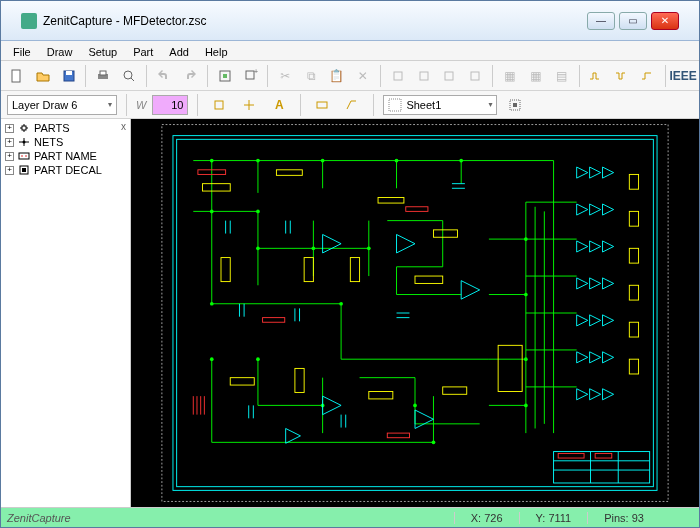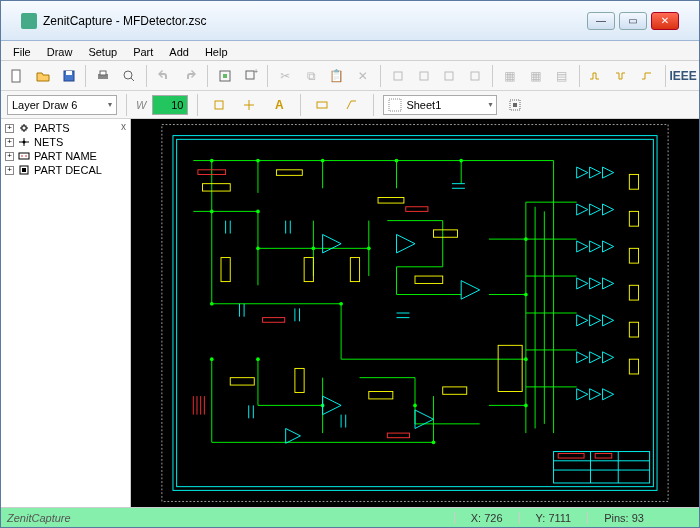--- a/index.html
+++ b/index.html
@@ -21,21 +21,21 @@
   .tb { height: 30px; background: #f7f7f7; border-bottom: 1px solid #d4d4d4; display: flex; align-items: center; padding: 0 4px; gap: 2px; }
   .tbtn { width: 24px; height: 24px; border: 1px solid transparent; border-radius: 2px; display: flex; align-items: center; justify-content: center; font-size: 12px; color: #555; }
   .tbtn.dis { color: #bbb; }
   .sep { width: 1px; height: 22px; background: #ccc; margin: 0 3px; }
   .ico { width: 14px; height: 14px; display: inline-block; }
   
   
   .tb2 { height: 28px; background: #f7f7f7; border-bottom: 1px solid #d4d4d4; display: flex; align-items: center; padding: 0 6px; gap: 6px; font-size: 11px; }
   .combo { height: 20px; border: 1px solid #aaa; background: #fff; padding: 0 4px; display: flex; align-items: center; font-size: 11px; }
   .combo .dd { margin-left: auto; color: #666; font-size: 8px; }
-  .numinput { width: 36px; height: 20px; border: 1px solid #aaa; background: #22c55e; text-align: right; padding: 0 4px; font-size: 11px; }
+  .numinput { width: 36px; height: 20px; border: 1px solid #aaa; background: #f0abfc; text-align: right; padding: 0 4px; font-size: 11px; }
   
   
   .main { flex: 1; display: flex; overflow: hidden; }
   .tree { width: 130px; background: #fff; border-right: 1px solid #ccc; font-size: 11px; padding: 2px; position: relative; }
   .tree-close { position: absolute; top: 2px; right: 4px; font-size: 10px; color: #666; }
   .tree-item { display: flex; align-items: center; gap: 4px; padding: 1px 2px; }
   .tree-item .exp { width: 9px; height: 9px; border: 1px solid #888; display: flex; align-items: center; justify-content: center; font-size: 8px; line-height: 1; }
   .tree-item .tico { width: 12px; height: 12px; }
   
   .canvas { flex: 1; background: #000; position: relative; overflow: hidden; }

